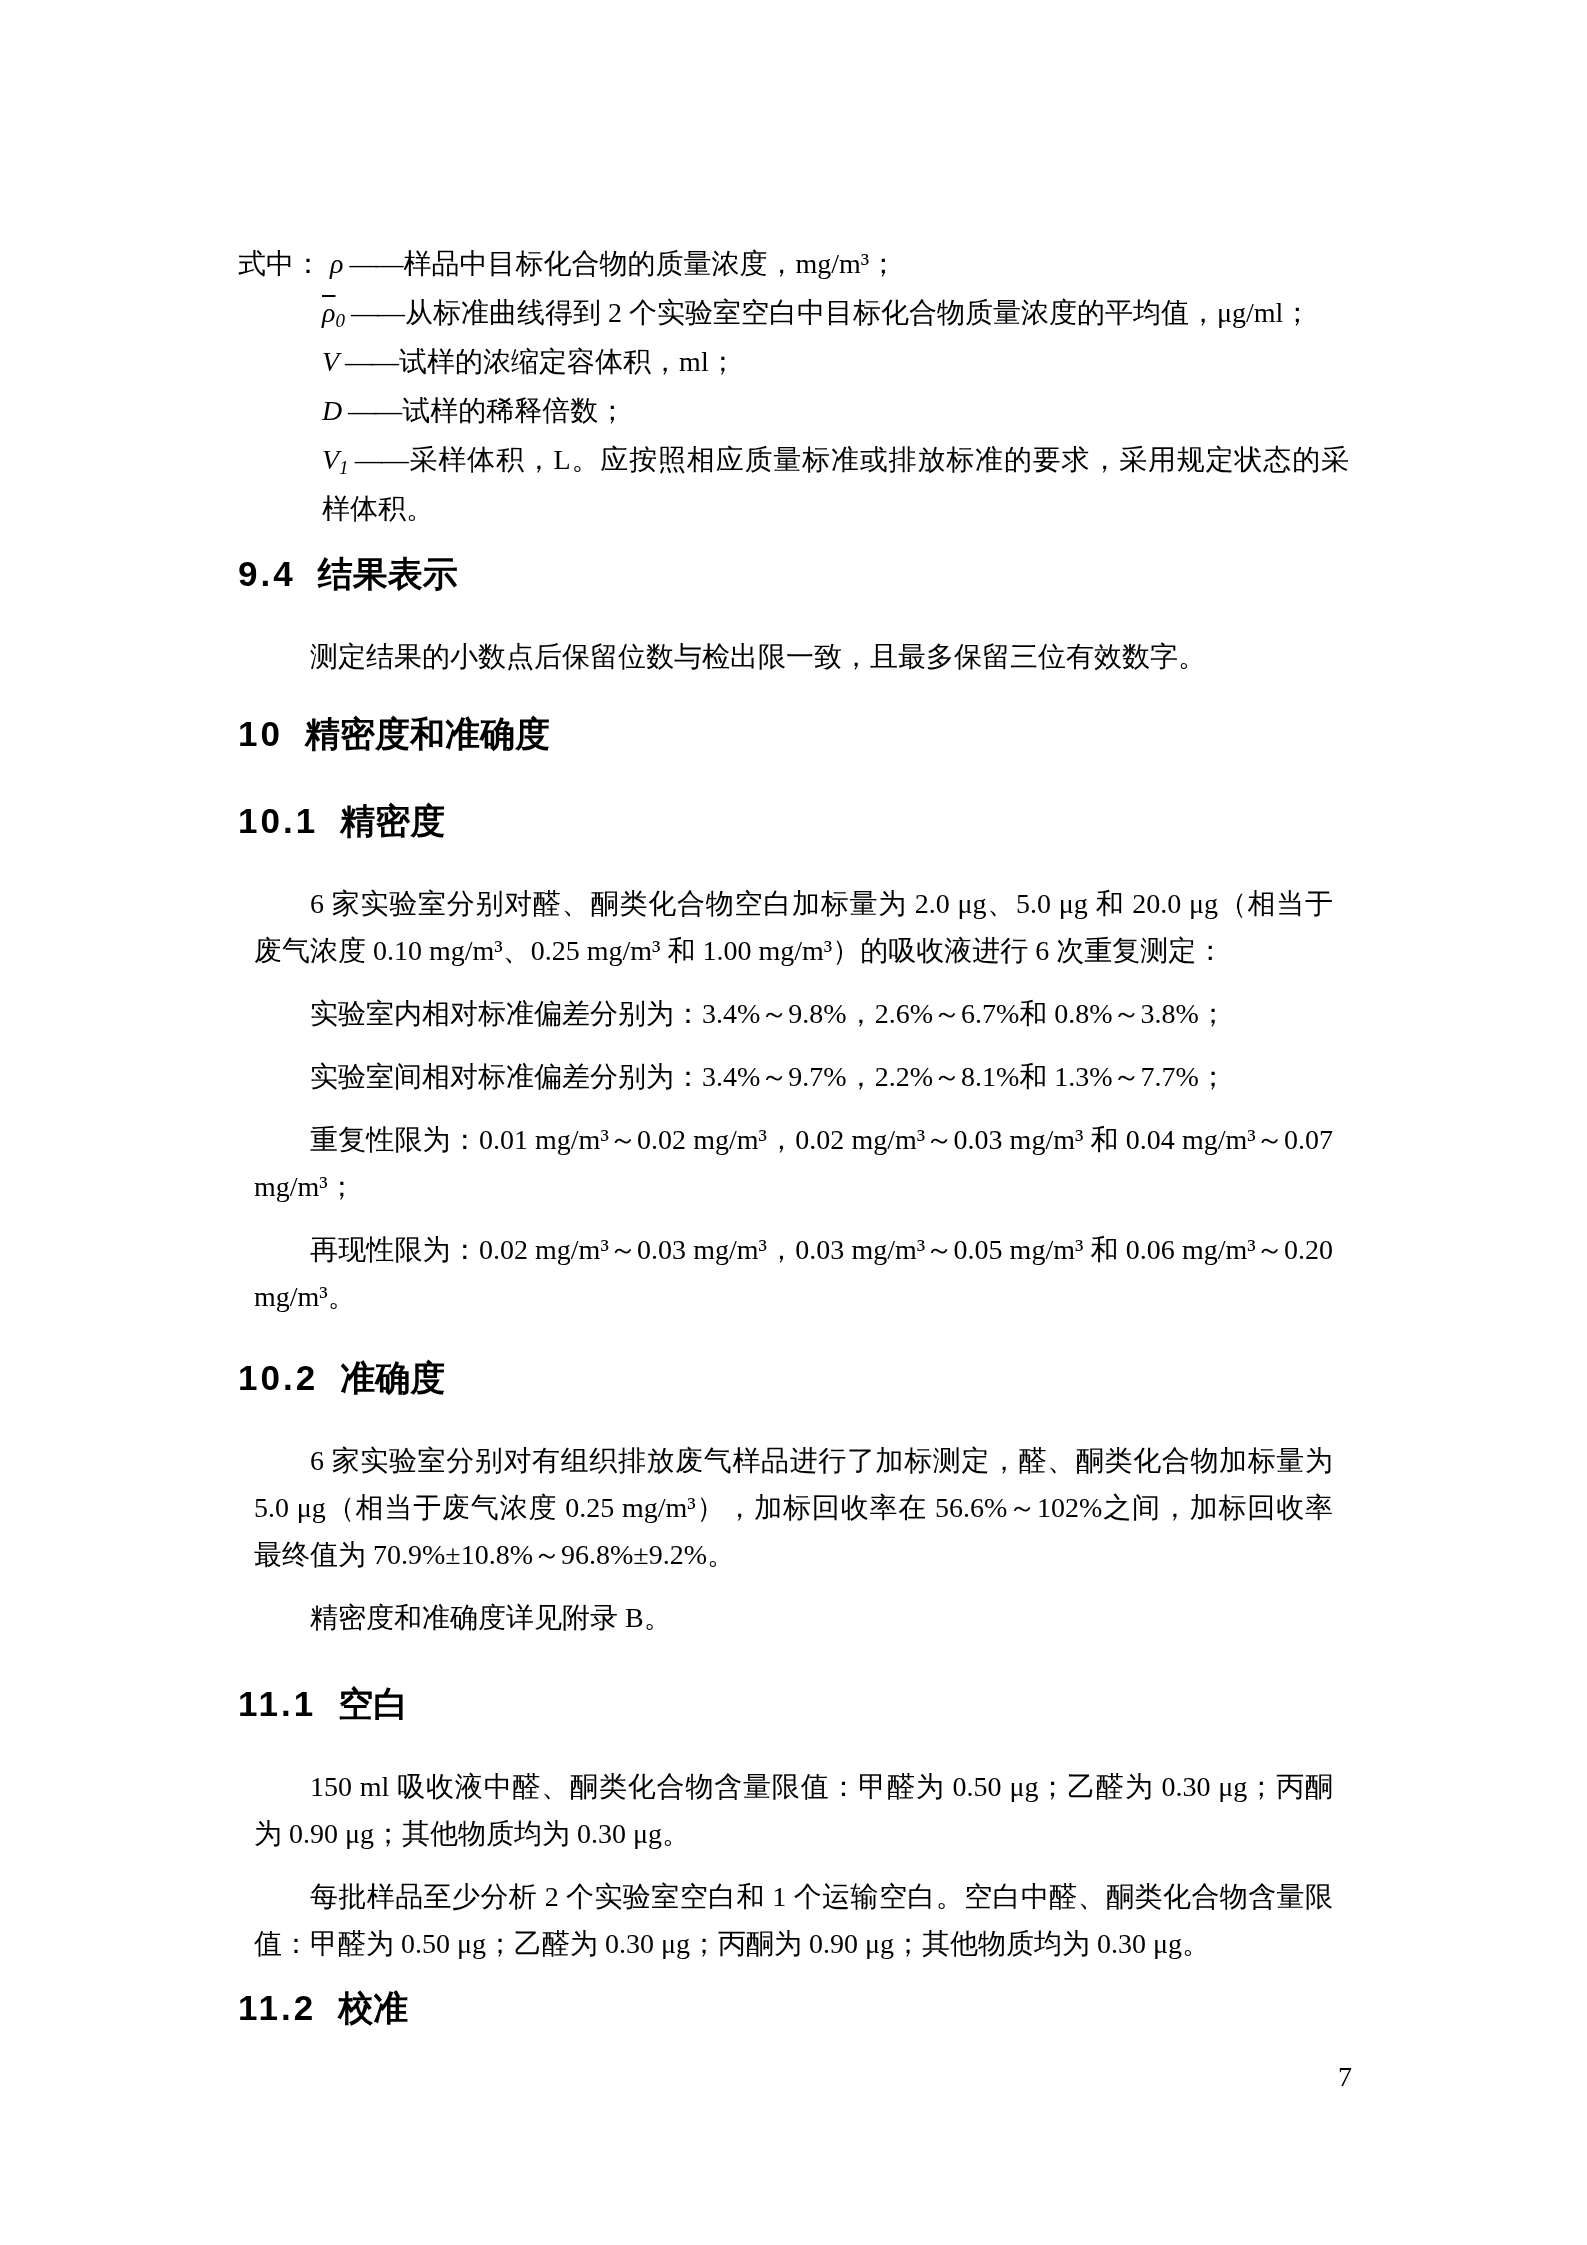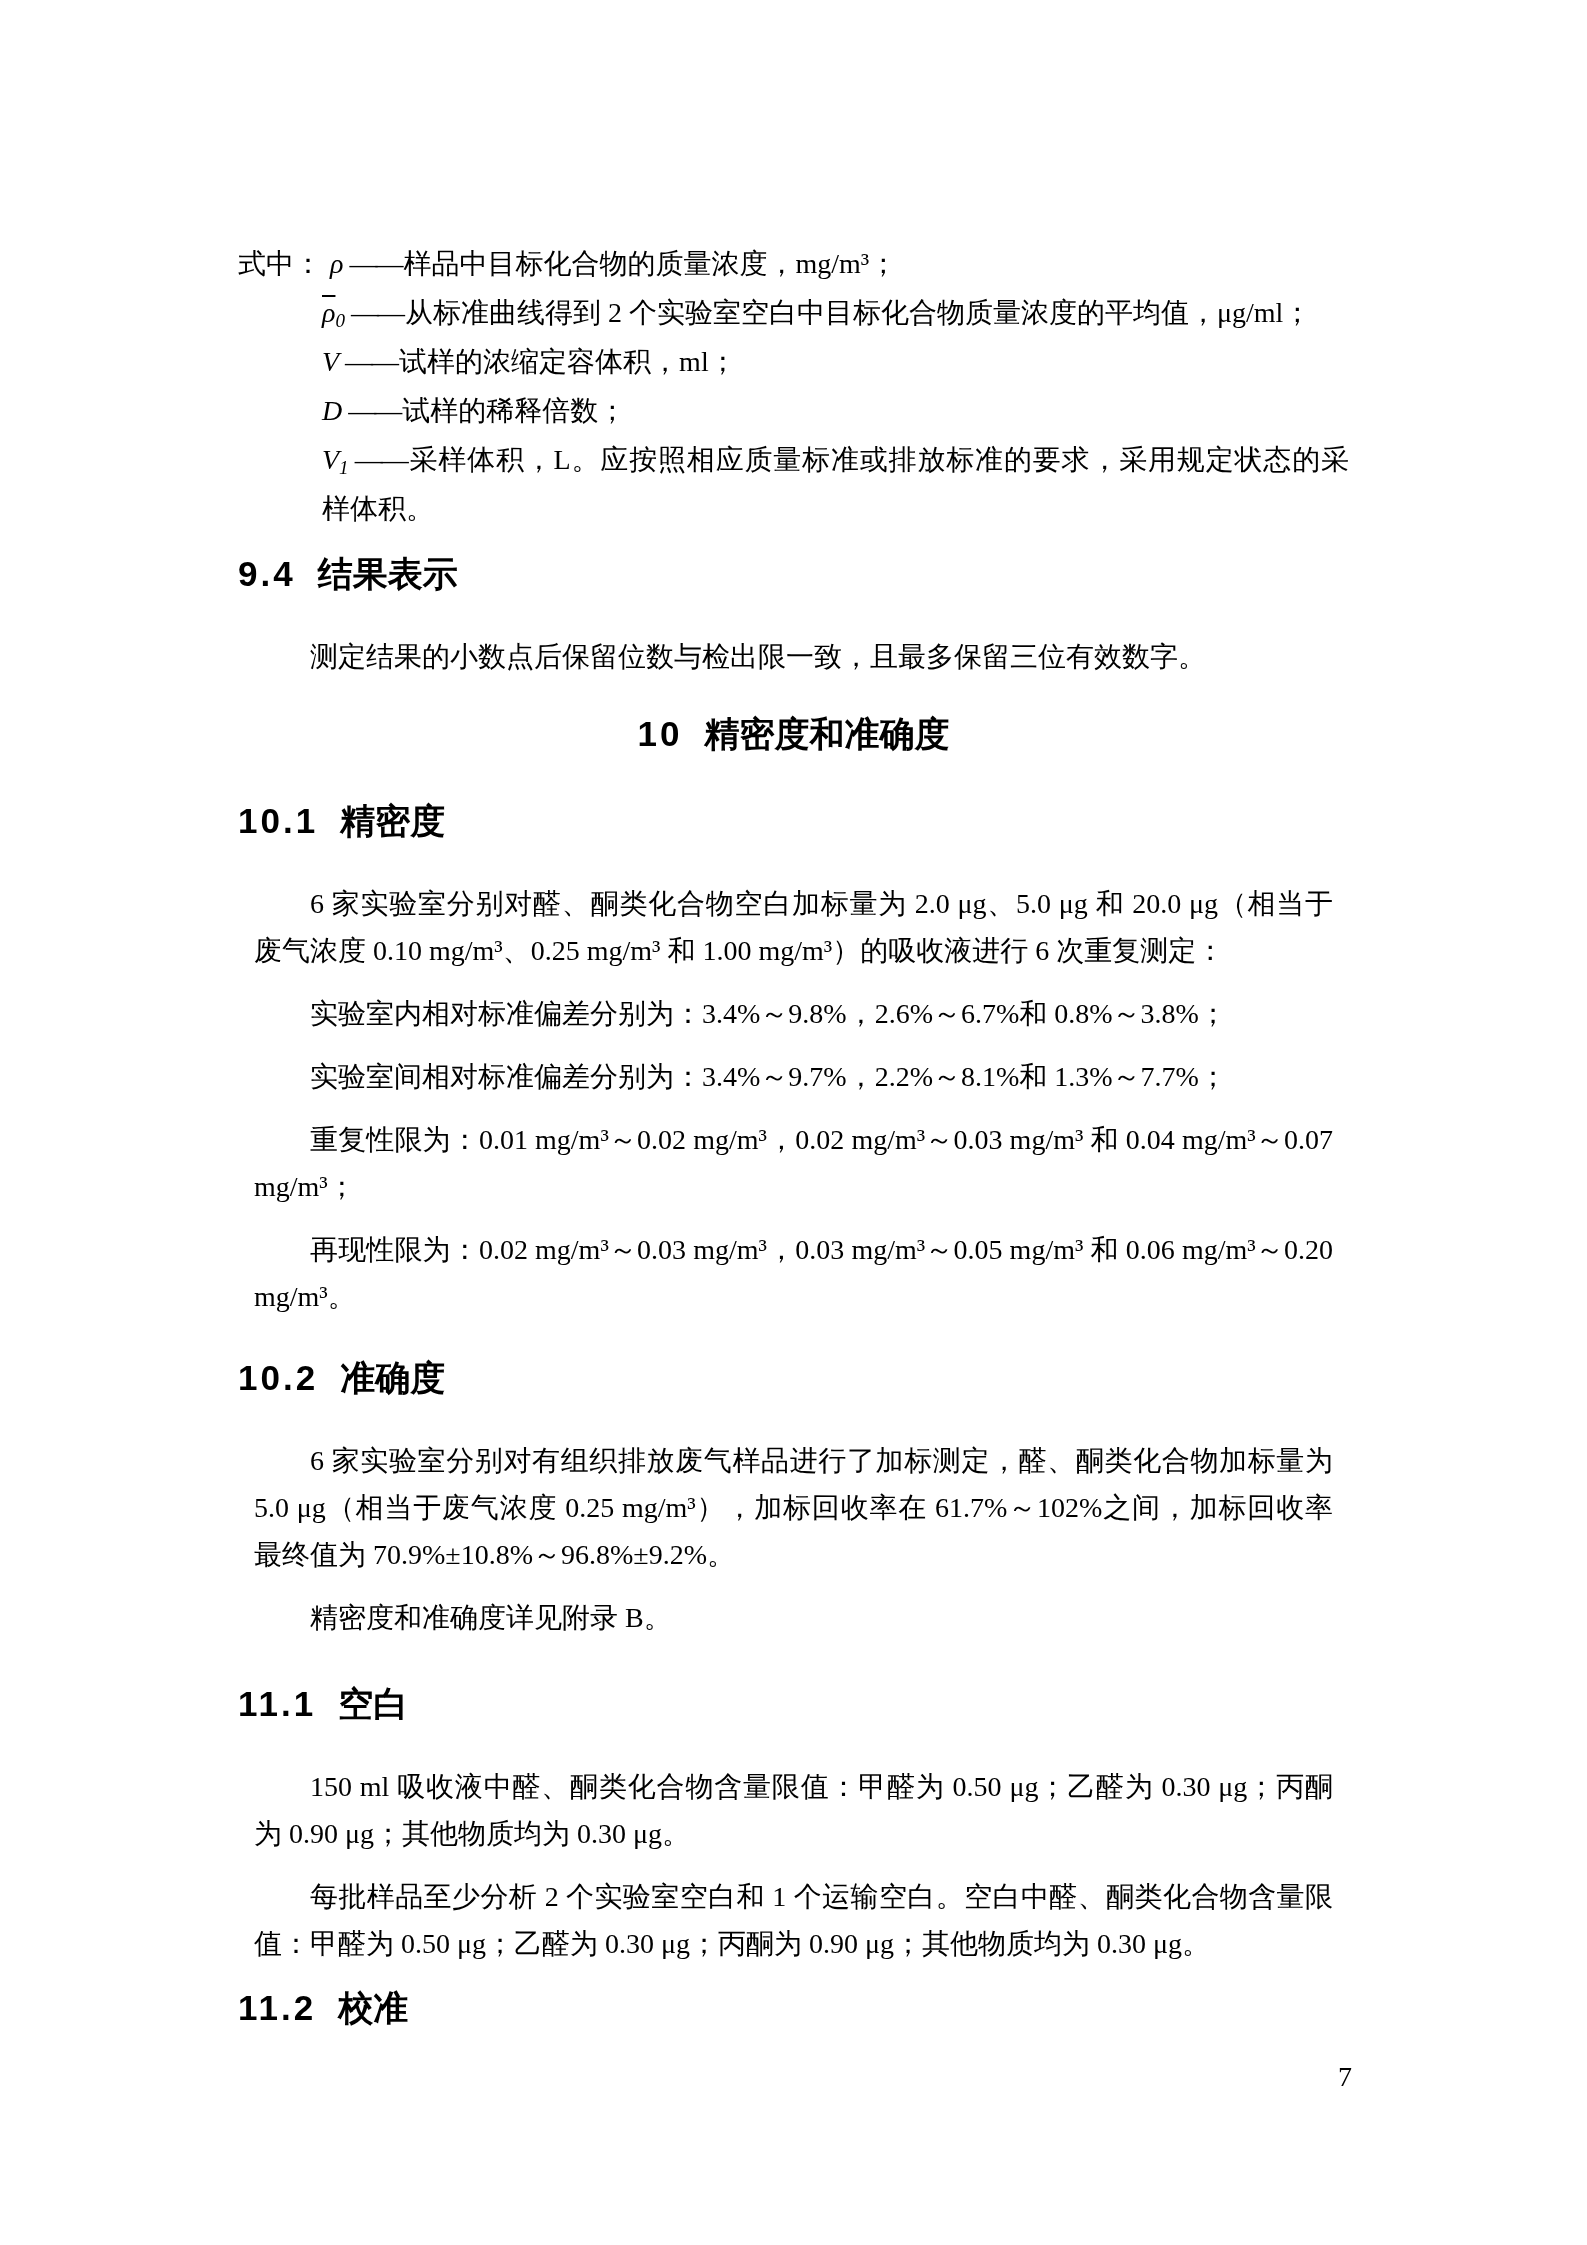--- a/index.html
+++ b/index.html
@@ -28,21 +28,21 @@
     font-family:"Liberation Sans","DejaVu Sans",sans-serif;
     font-weight:bold;font-size:35px;line-height:49px;
     white-space:nowrap;
   }
   .heading .num{letter-spacing:3px;margin-right:22px;}
   
   .para{margin:16px;line-height:47px;text-align:justify;text-indent:56px;}
   .pblock{margin:0;}
   #h94{margin-top:16px;}
   #p94{margin-top:26px;}
-  #h10{text-align:center;}
+  #h10{}
   #h101{margin-top:38px;}
   #b101{margin-top:14px;}
   #h102{margin-top:33px;}
   #b102{margin-top:22px;}
   #h11{margin-top:42px;}
   #h111{margin-top:38px;}
   #b111{margin-top:22px;}
   #h112{margin-top:15px;}
   .page-num{
     position:absolute;top:2053px;right:235px;
@@ -81,21 +81,21 @@
   <div class="pblock" id="b101">
     <p class="para">6 家实验室分别对醛、酮类化合物空白加标量为 2.0 μg、5.0 μg 和 20.0 μg（相当于废气浓度 0.10 mg/m³、0.25 mg/m³ 和 1.00 mg/m³）的吸收液进行 6 次重复测定：</p>
     <p class="para">实验室内相对标准偏差分别为：3.4%～9.8%，2.6%～6.7%和 0.8%～3.8%；</p>
     <p class="para">实验室间相对标准偏差分别为：3.4%～9.7%，2.2%～8.1%和 1.3%～7.7%；</p>
     <p class="para">重复性限为：0.01 mg/m³～0.02 mg/m³，0.02 mg/m³～0.03 mg/m³ 和 0.04 mg/m³～0.07 mg/m³；</p>
     <p class="para">再现性限为：0.02 mg/m³～0.03 mg/m³，0.03 mg/m³～0.05 mg/m³ 和 0.06 mg/m³～0.20 mg/m³。</p>
   </div>
 
   <h3 class="heading" id="h102"><span class="num">10.2</span><span>准确度</span></h3>
   <div class="pblock" id="b102">
-    <p class="para">6 家实验室分别对有组织排放废气样品进行了加标测定，醛、酮类化合物加标量为 5.0 μg（相当于废气浓度 0.25 mg/m³），加标回收率在 61.7%～102%之间，加标回收率最终值为 70.9%±10.8%～96.8%±9.2%。</p>
+    <p class="para">6 家实验室分别对有组织排放废气样品进行了加标测定，醛、酮类化合物加标量为 5.0 μg（相当于废气浓度 0.25 mg/m³），加标回收率在 56.6%～102%之间，加标回收率最终值为 70.9%±10.8%～96.8%±9.2%。</p>
     <p class="para">精密度和准确度详见附录 B。</p>
   </div>
 
 
   <h3 class="heading" id="h111"><span class="num">11.1</span><span>空白</span></h3>
   <div class="pblock" id="b111">
     <p class="para">150 ml 吸收液中醛、酮类化合物含量限值：甲醛为 0.50 μg；乙醛为 0.30 μg；丙酮为 0.90 μg；其他物质均为 0.30 μg。</p>
     <p class="para">每批样品至少分析 2 个实验室空白和 1 个运输空白。空白中醛、酮类化合物含量限值：甲醛为 0.50 μg；乙醛为 0.30 μg；丙酮为 0.90 μg；其他物质均为 0.30 μg。</p>
   </div>
 

